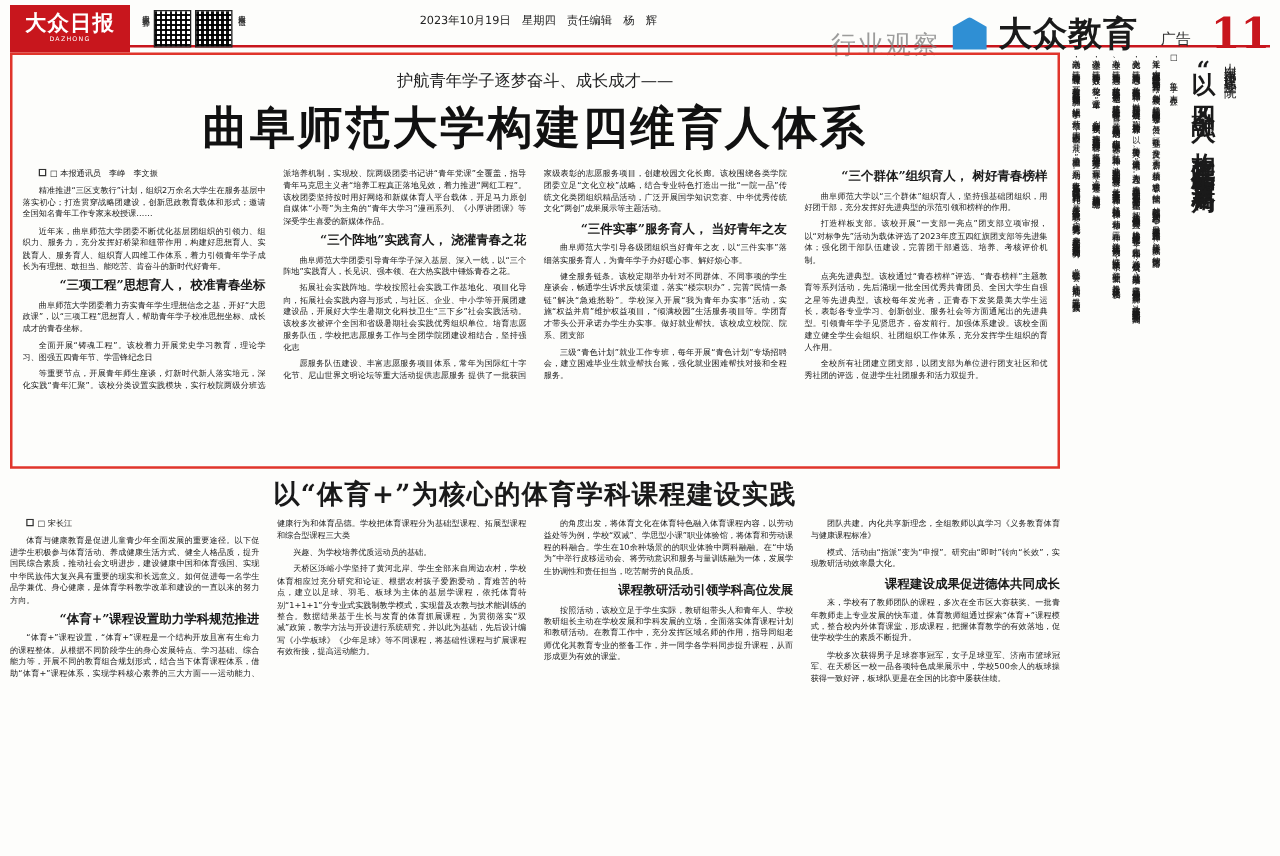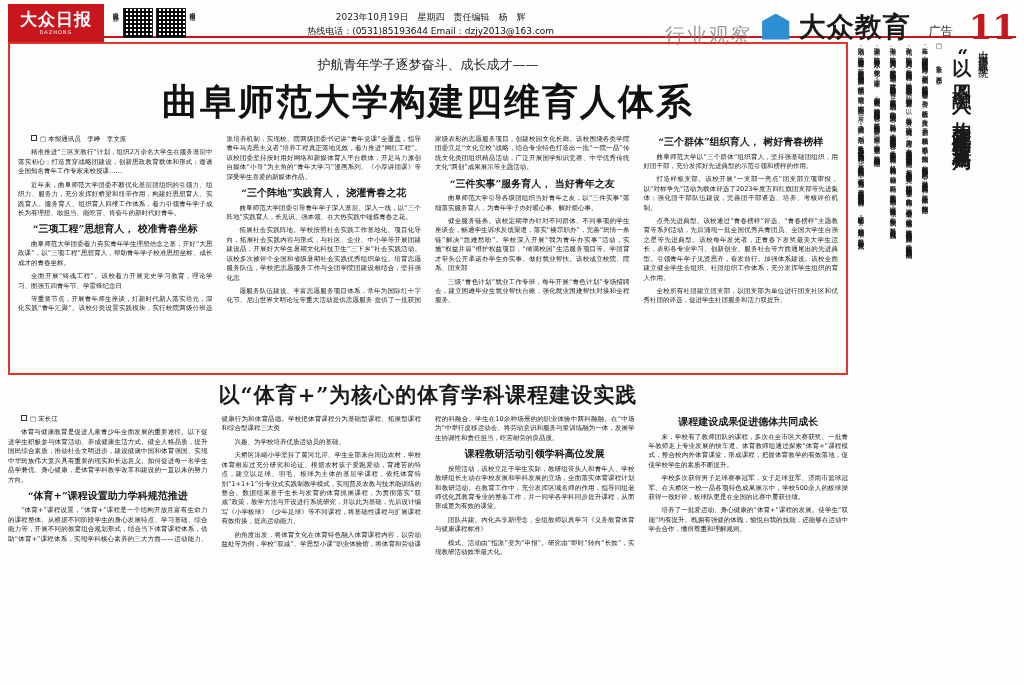--- a/index.html
+++ b/index.html
@@ -80,21 +80,21 @@
     font-family:"DejaVu Serif", serif;
     color:#111;
   }
   .cols4 {
     column-count:4; column-gap:14px; column-rule:0;
     font-size:6.5px; line-height:1.45; text-align:justify;
     height:300px; overflow:hidden;
   }
   .cols4 p { margin:0 0 4px 0; text-indent:2em; }
   .subhead {
-    text-align:center; font-weight:bold; font-size:10px;
+    text-align:right; font-weight:bold; font-size:10px;
     margin:5px 0 4px 0; text-indent:0 !important;
     font-family:"DejaVu Serif", serif;
     line-height:1.35;
   }
   .byline { font-size:6.5px; margin:0 0 4px 0; }
   .box-glyph { display:inline-block;width:6px;height:6px;border:1px solid #333;margin-right:3px;}
 
   
   .second { margin-top:6px; }
   .second-headline {
@@ -146,21 +146,20 @@
     <div class="qr-group">
       <div class="qr-sidetext">大众日报 客户端</div>
       <div class="qr-code"></div>
       <div class="qr-code"></div>
       <div class="qr-sidetext">大众日报 微信</div>
     </div>
   </div>
 
   <div class="head-center">
     <div>2023年10月19日　星期四　责任编辑　杨　辉</div>
-    <div class="line2">热线电话：(0531)85193644  Email：dzjy2013@163.com</div>
   </div>
 
   <div class="head-right">
     <div class="industry-watch">行业观察</div>
     <div class="edu-logo"></div>
     <div class="edu-title">大众教育</div>
     <div class="ad-tag">广告</div>
     <div class="page-num">11</div>
   </div>
 </div>
@@ -221,21 +220,20 @@
 
         <p>的角度出发，将体育文化在体育特色融入体育课程内容，以劳动益处等为例，学校“双减”、学思型小课”职业体验馆，将体育和劳动课程的科融合。学生在10余种场景的的职业体验中两科融融。在“中场为”中举行皮移运动会、将劳动意识和服务与量训练融为一体，发展学生协调性和责任担当，吃苦耐劳的良品质。</p>
         <p class="subhead">课程教研活动引领学科高位发展</p>
         <p>按照活动，该校立足于学生实际，教研组带头人和青年人、学校教研组长主动在学校发展和学科发展的立场，全面落实体育课程计划和教研活动。在教育工作中，充分发挥区域名师的作用，指导同组老师优化其教育专业的整备工作，并一同学各学科同步提升课程，从而形成更为有效的课堂。</p>
         <p>团队共建。内化共享新理念，全组教师以真学习《义务教育体育与健康课程标准》</p>
 
         <p>模式、活动由“指派”变为“申报”。研究由“即时”转向“长效”，实现教研活动效率最大化。</p>
         <p class="subhead">课程建设成果促进德体共同成长</p>
         <p>来，学校有了教师团队的课程，多次在全市区大赛获奖、一批青年教师走上专业发展的快车道。体育教师组通过探索“体育+”课程模式，整合校内外体育课堂，形成课程，把握体育教学的有效落地，促使学校学生的素质不断提升。</p>
         <p>学校多次获得男子足球赛事冠军，女子足球亚军、济南市篮球冠军、在天桥区一校一品各项特色成果展示中，学校500余人的板球操获得一致好评，板球队更是在全国的比赛中屡获佳绩。</p>
-        <p>培养了一批爱运动、身心健康的“体育+”课程的发展。使学生“双能”均有提升。既拥有强健的体魄，愉悦自我的技能，还能够在运动中学会合作，懂得尊重和理解规则。</p>
       </div>
     </div>
   </div>
 
   <div class="right-zone">
     <div class="rz-inner">
       <div style="display:flex;flex-direction:row-reverse;align-items:flex-start;">
         <div class="v-sub">山东城市建设职业学院</div>
         <div class="v-title">以“四个融入”构建工匠精神育人新格局</div>
       </div>

